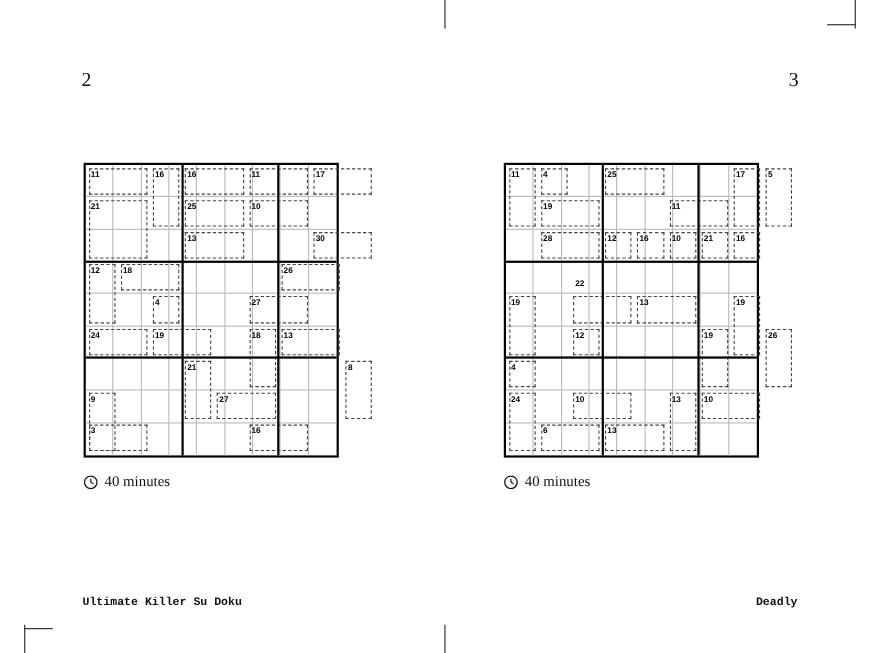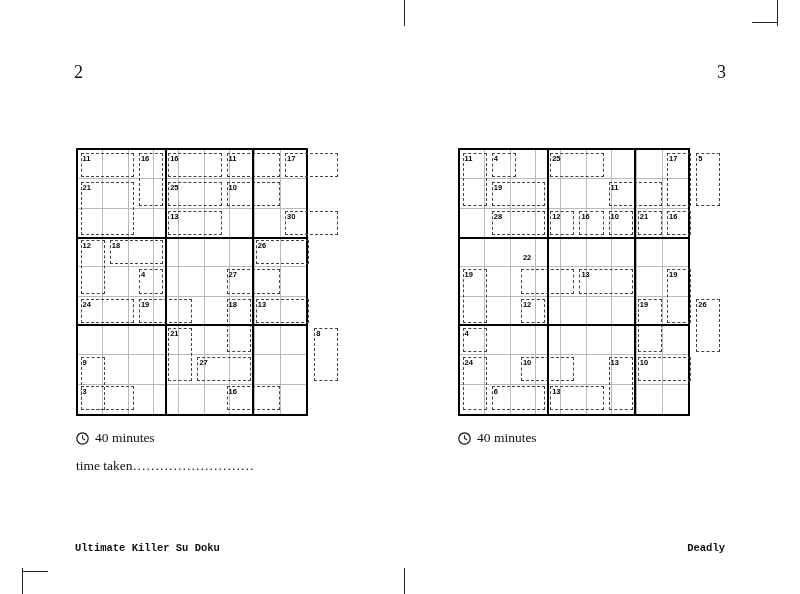--- a/index.html
+++ b/index.html
@@ -279,21 +279,20 @@
       <div class="boxline h" style="top: 174.233px;"></div>
     </div>
   <div class="time-row">
     <svg class="clock-icon" viewBox="0 0 16 16">
       <circle cx="8" cy="8" r="7" fill="none" stroke="#111" stroke-width="1.4"></circle>
       <line x1="8" y1="8" x2="8" y2="4" stroke="#111" stroke-width="1.3"></line>
       <line x1="8" y1="8" x2="11" y2="9.5" stroke="#111" stroke-width="1.3"></line>
     </svg>
     <span>40 minutes</span>
   </div>
-  <div class="time-taken">time taken………………………</div>
 </div>
 
 <div class="puzzle-block right">
   <div class="grid">
     <div class="cells">
         <div class="cell"></div>
         <div class="cell"></div>
         <div class="cell"></div>
         <div class="cell"></div>
         <div class="cell"></div>

